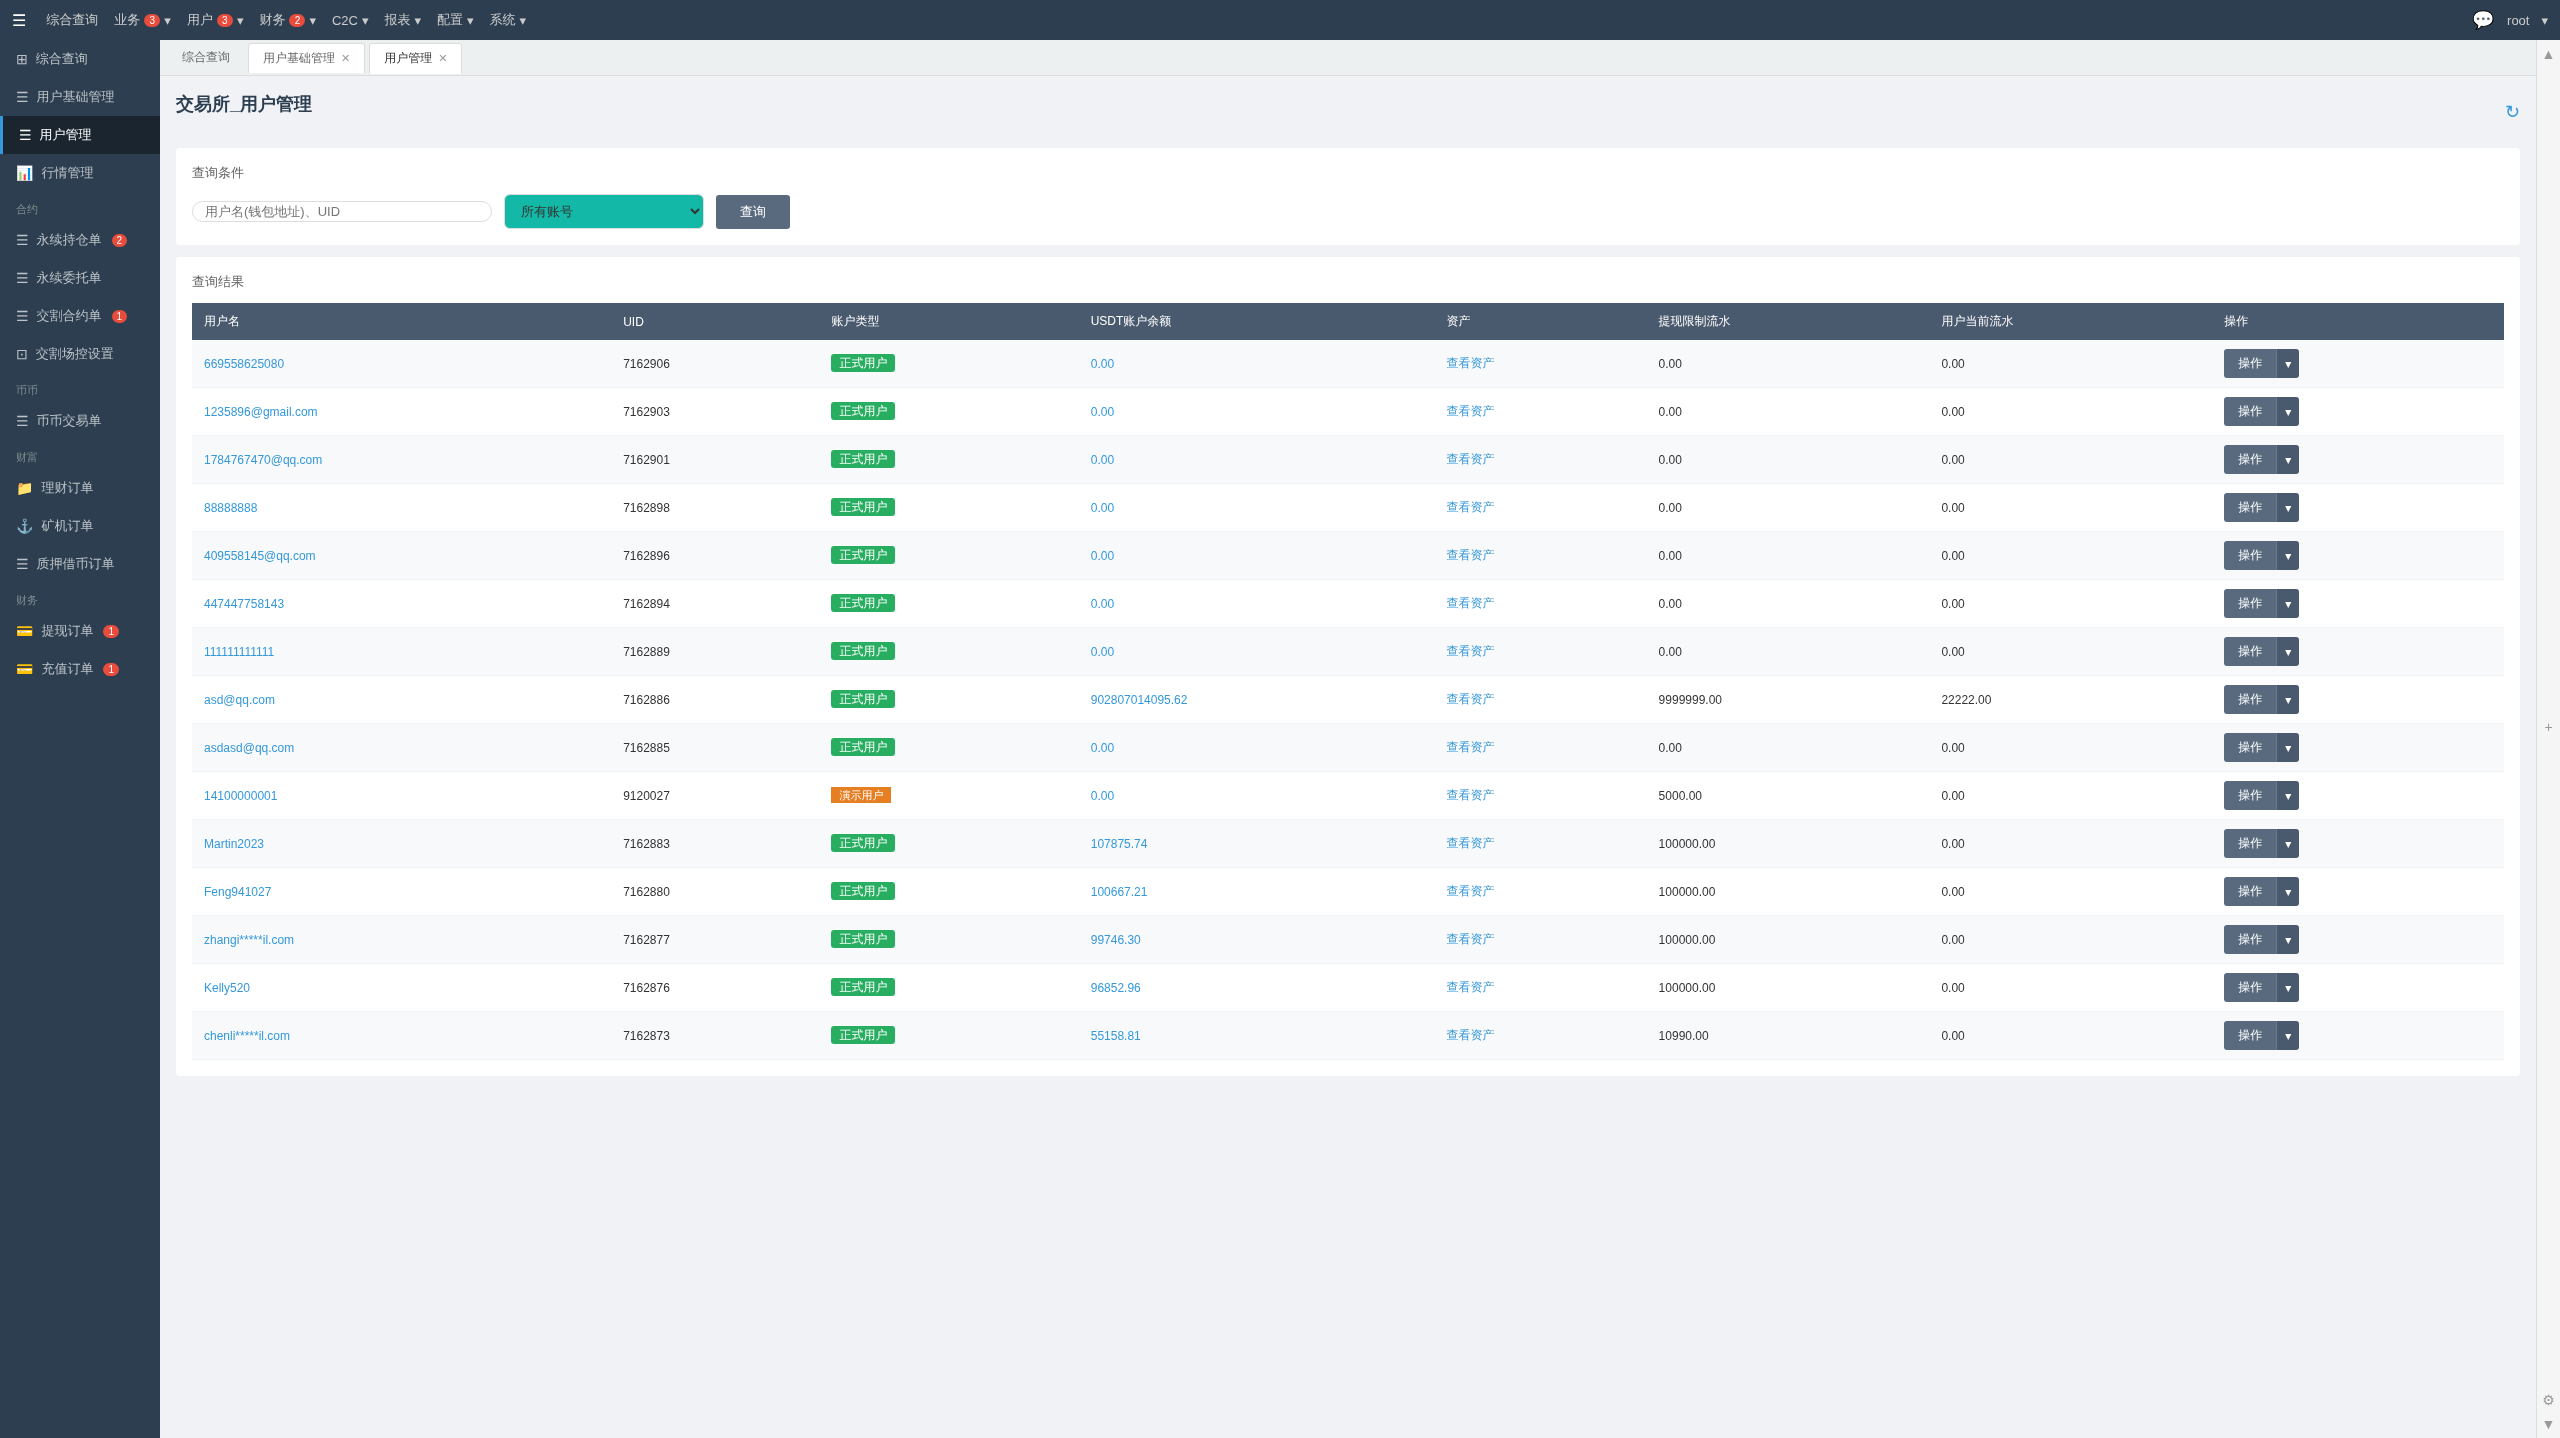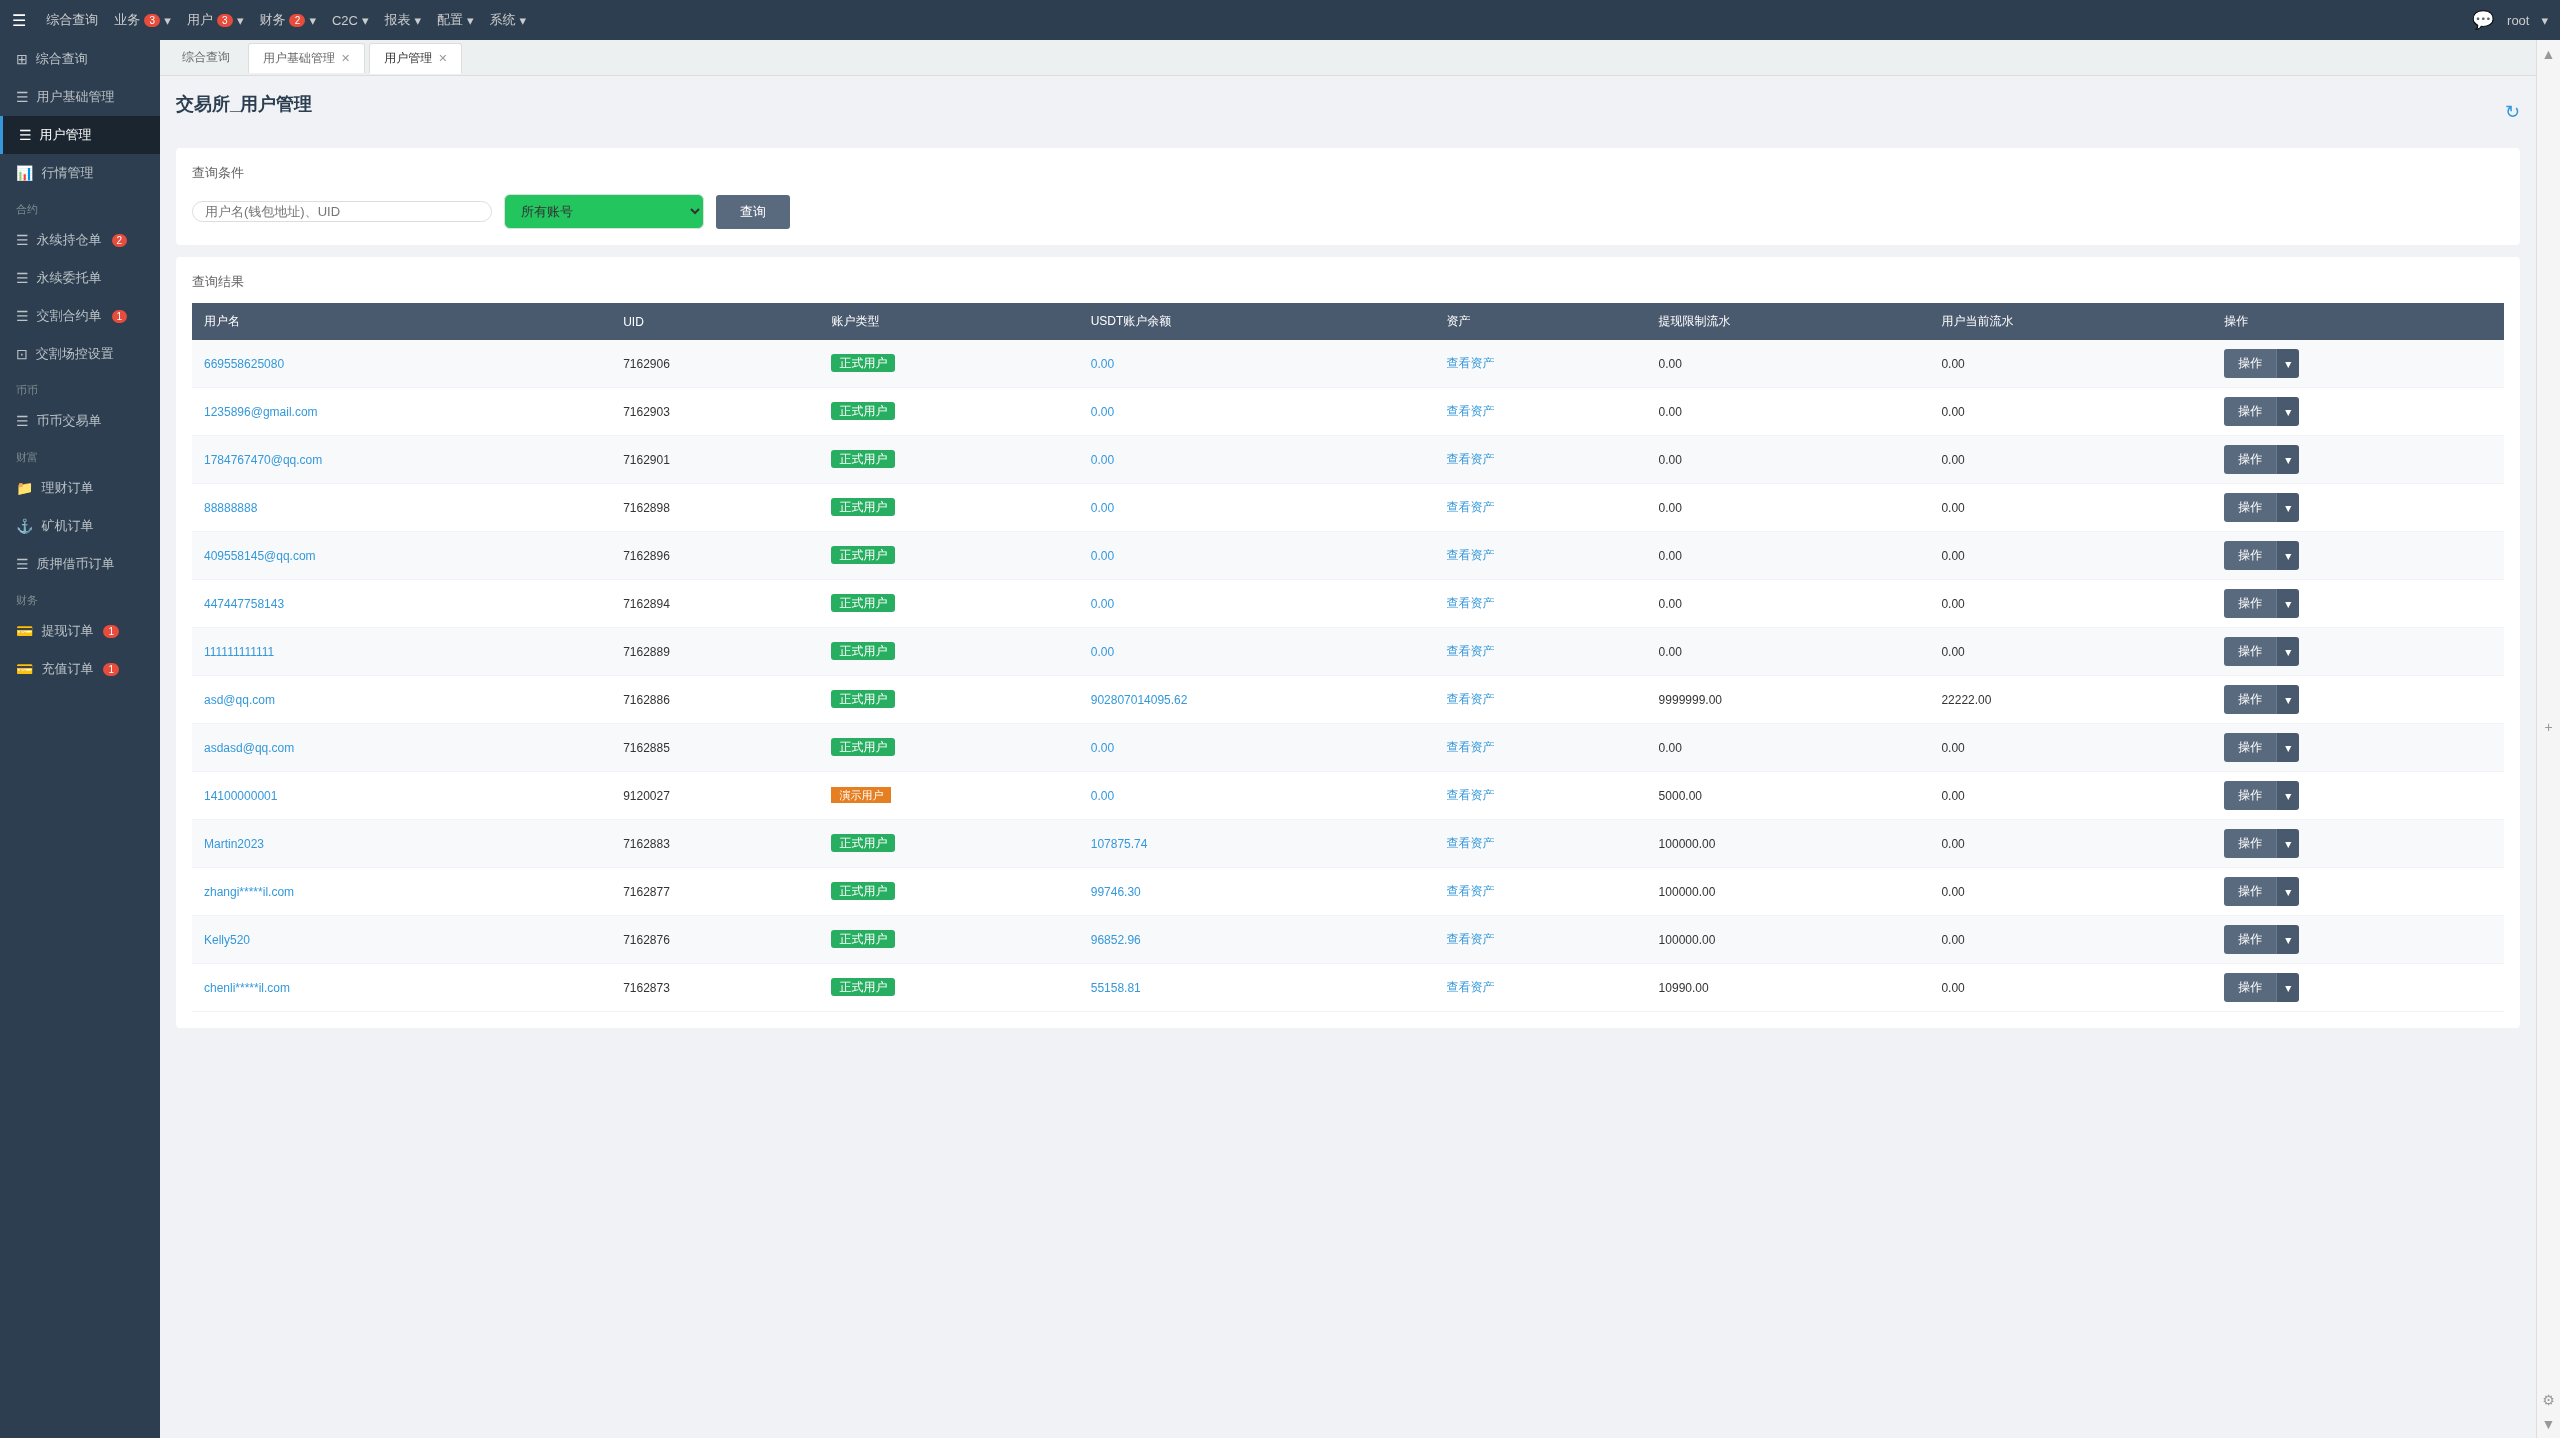--- a/index.html
+++ b/index.html
@@ -39,21 +39,21 @@
     
     .page-content { flex: 1; overflow-y: auto; padding: 16px; background: #f0f2f5; }
 
     .page-title { font-size: 18px; font-weight: bold; color: #2c3e50; margin-bottom: 16px; }
 
     
     .filter-box { background: #fff; border-radius: 4px; padding: 16px; margin-bottom: 12px; }
     .filter-label { font-size: 13px; color: #666; margin-bottom: 12px; }
     .filter-row { display: flex; gap: 12px; align-items: center; }
     .filter-input { border: 1px solid #ddd; border-radius: 11px; padding: 2px 12px; font-size: 13px; width: 300px; color: #ef4444; outline: none; }
-    .filter-select { border: 1px solid #ddd; border-radius: 6px; padding: 8px 12px; font-size: 13px; width: 200px; color: #333; background: #22c55e; outline: none; cursor: pointer; }
+    .filter-select { border: 1px solid #ddd; border-radius: 6px; padding: 8px 12px; font-size: 13px; width: 200px; color: #333; background: #14b8a6; outline: none; cursor: pointer; }
     .filter-btn { background: #5a6a7e; color: #fff; border: none; border-radius: 3px; padding: 8px 24px; font-size: 13px; cursor: pointer; }
 
     
     .results-box { background: #fff; border-radius: 4px; padding: 16px; }
     .results-label { font-size: 13px; color: #666; margin-bottom: 12px; }
 
     
     .data-table { width: 100%; border-collapse: collapse; }
     .data-table thead tr { background: #4a5a6e; color: #fff; }
     .data-table thead th { padding: 10px 12px; text-align: left; font-size: 12px; font-weight: normal; white-space: nowrap; }
@@ -410,20 +410,35 @@
       <td>100000.00</td>
       <td>0.00</td>
       <td>
         <div class="action-group">
           <button class="action-btn">操作</button>
           <button class="action-dropdown">▾</button>
         </div>
       </td>
     </tr>
               <tr>
+      <td><a class="user-link">Feng941027</a></td>
+      <td>7162880</td>
+      <td><span class="badge-green">正式用户</span></td>
+      <td><span class="usdt-val">100667.21</span></td>
+      <td><a class="asset-link">查看资产</a></td>
+      <td>100000.00</td>
+      <td>0.00</td>
+      <td>
+        <div class="action-group">
+          <button class="action-btn">操作</button>
+          <button class="action-dropdown">▾</button>
+        </div>
+      </td>
+    </tr>
+              <tr>
       <td><a class="user-link">zhangi*****il.com</a></td>
       <td>7162877</td>
       <td><span class="badge-green">正式用户</span></td>
       <td><span class="usdt-val">99746.30</span></td>
       <td><a class="asset-link">查看资产</a></td>
       <td>100000.00</td>
       <td>0.00</td>
       <td>
         <div class="action-group">
           <button class="action-btn">操作</button>

